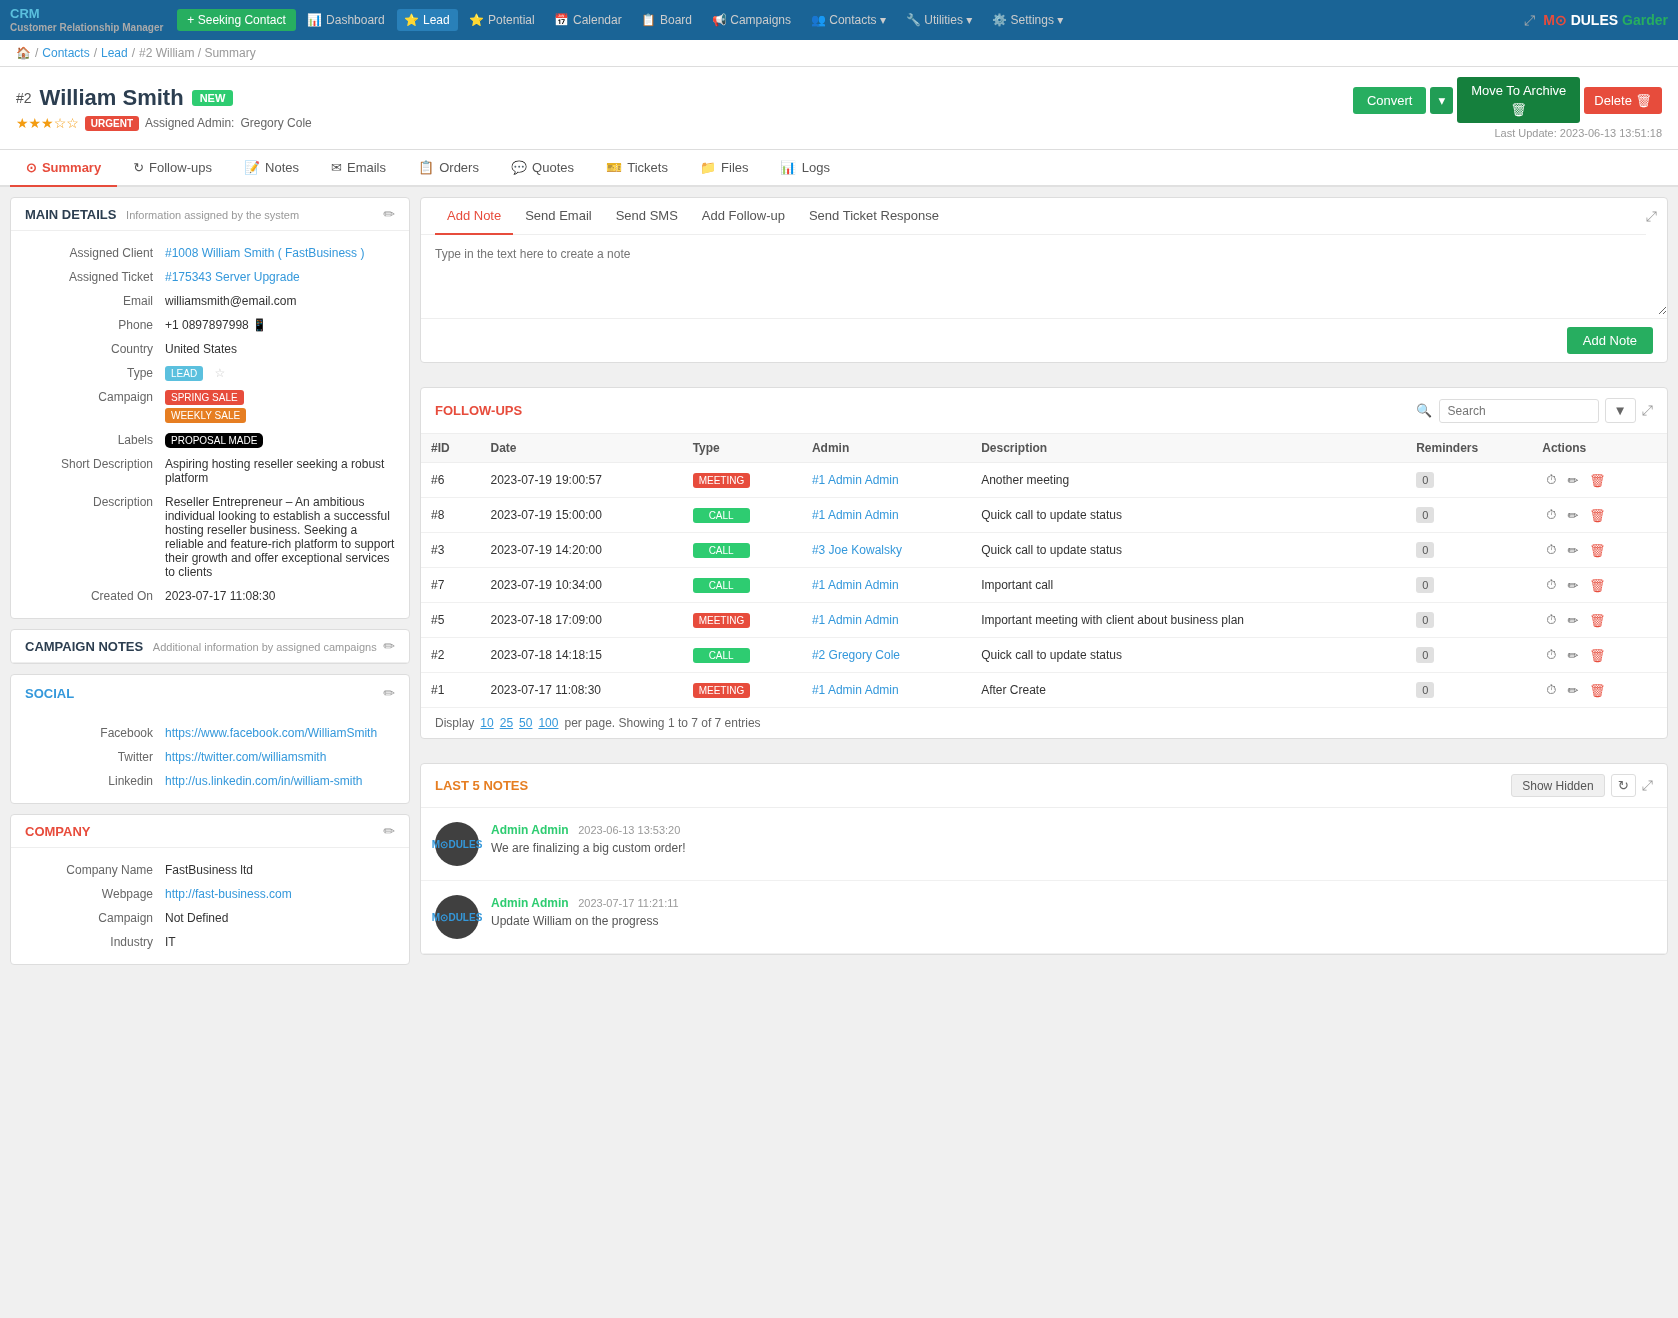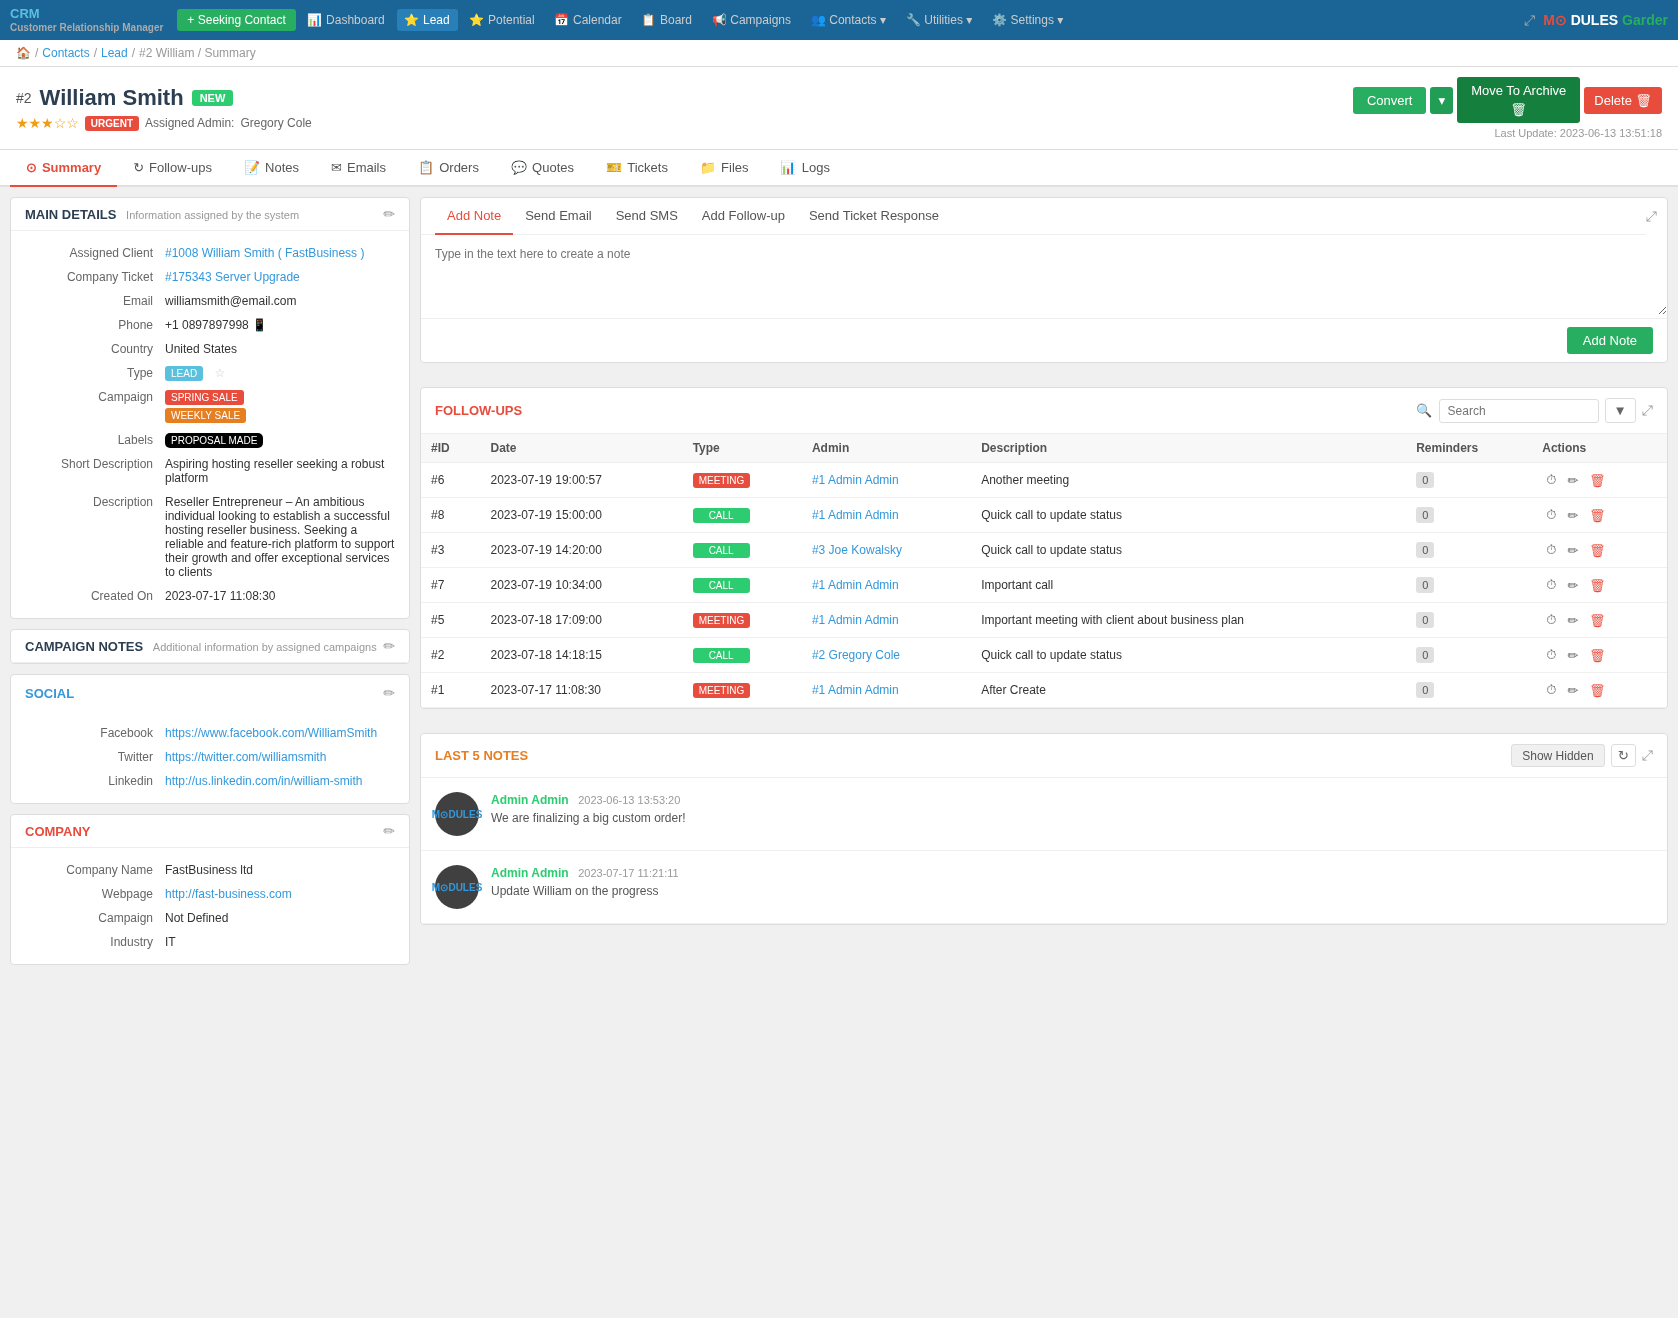--- a/index.html
+++ b/index.html
@@ -213,21 +213,21 @@
           <span class="card-subtitle">Information assigned by the system</span>
         </span>
         <span class="edit-icon">✏</span>
       </div>
       <div class="card-body">
         <div class="detail-row">
           <span class="detail-label">Assigned Client</span>
           <span class="detail-value"><a href="#">#1008 William Smith ( FastBusiness )</a></span>
         </div>
         <div class="detail-row">
-          <span class="detail-label">Company Ticket</span>
+          <span class="detail-label">Assigned Ticket</span>
           <span class="detail-value"><a href="#">#175343 Server Upgrade</a></span>
         </div>
         <div class="detail-row">
           <span class="detail-label">Email</span>
           <span class="detail-value">williamsmith@email.com</span>
         </div>
         <div class="detail-row">
           <span class="detail-label">Phone</span>
           <span class="detail-value">+1 0897897998 📱</span>
         </div>
@@ -498,20 +498,28 @@
     <td>
       <div class="action-btns">
         <button class="action-icon" title="Reminder">⏱</button>
         <button class="action-icon" title="Edit">✏</button>
         <button class="action-icon delete" title="Delete">🗑</button>
       </div>
     </td>
   </tr>
           </tbody>
       </table>
+      <div class="pagination-info">
+        Display
+        <span class="page-link">10</span>
+        <span class="page-link">25</span>
+        <span class="page-link">50</span>
+        <span class="page-link">100</span>
+        per page. Showing 1 to 7 of 7 entries
+      </div>
     </div>
 
     <div class="card">
       <div class="notes-header">
         <span class="notes-title">LAST 5 NOTES</span>
         <div class="notes-actions">
           <button class="btn-show-hidden">Show Hidden</button>
           <button class="btn-refresh">↻</button>
           <button class="btn-expand">⤢</button>
         </div>

